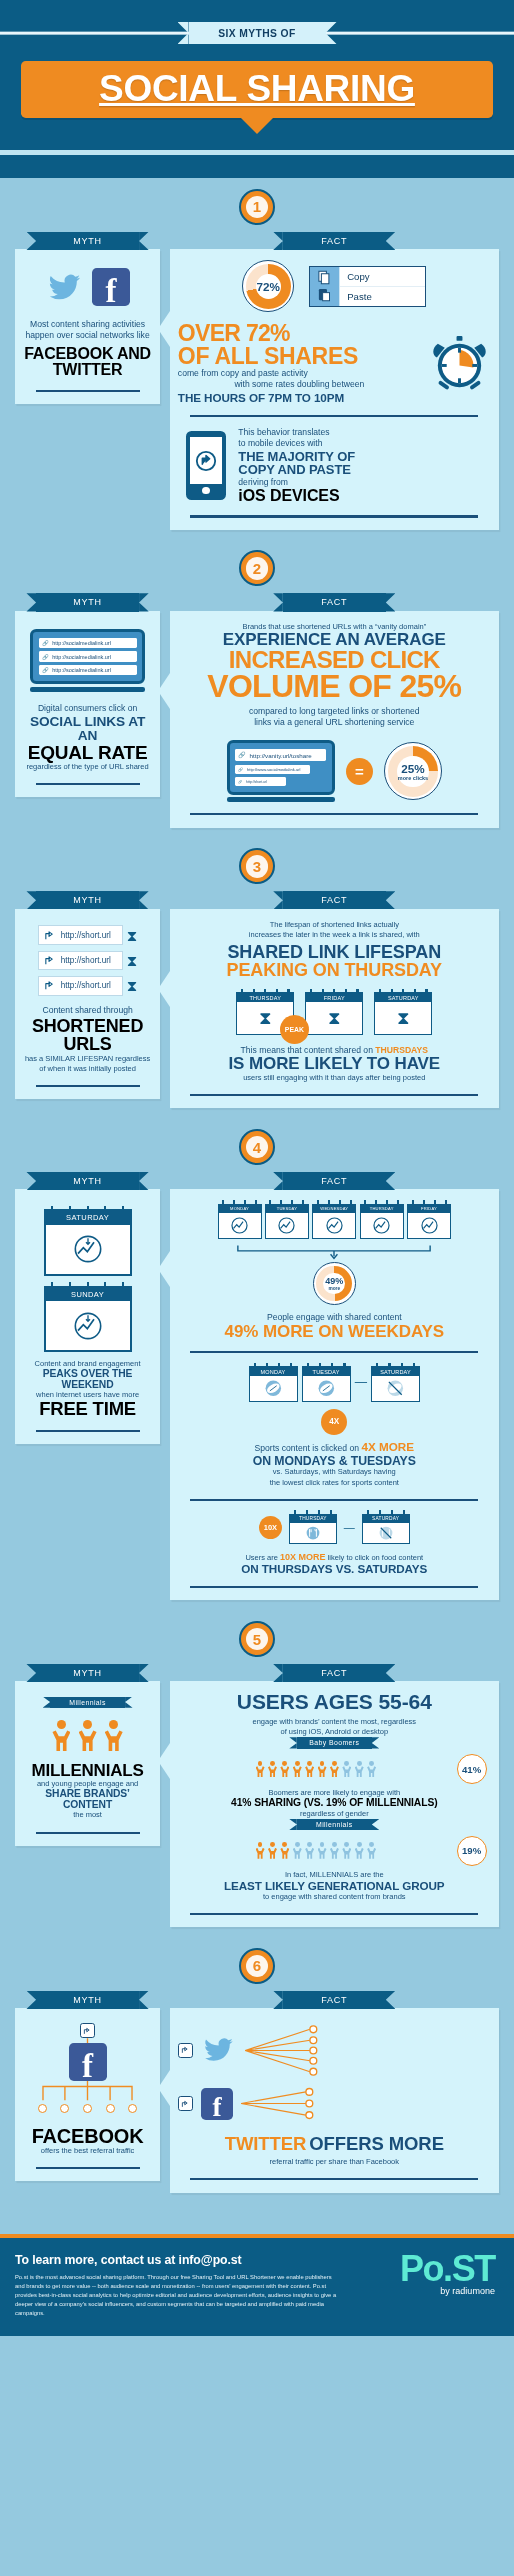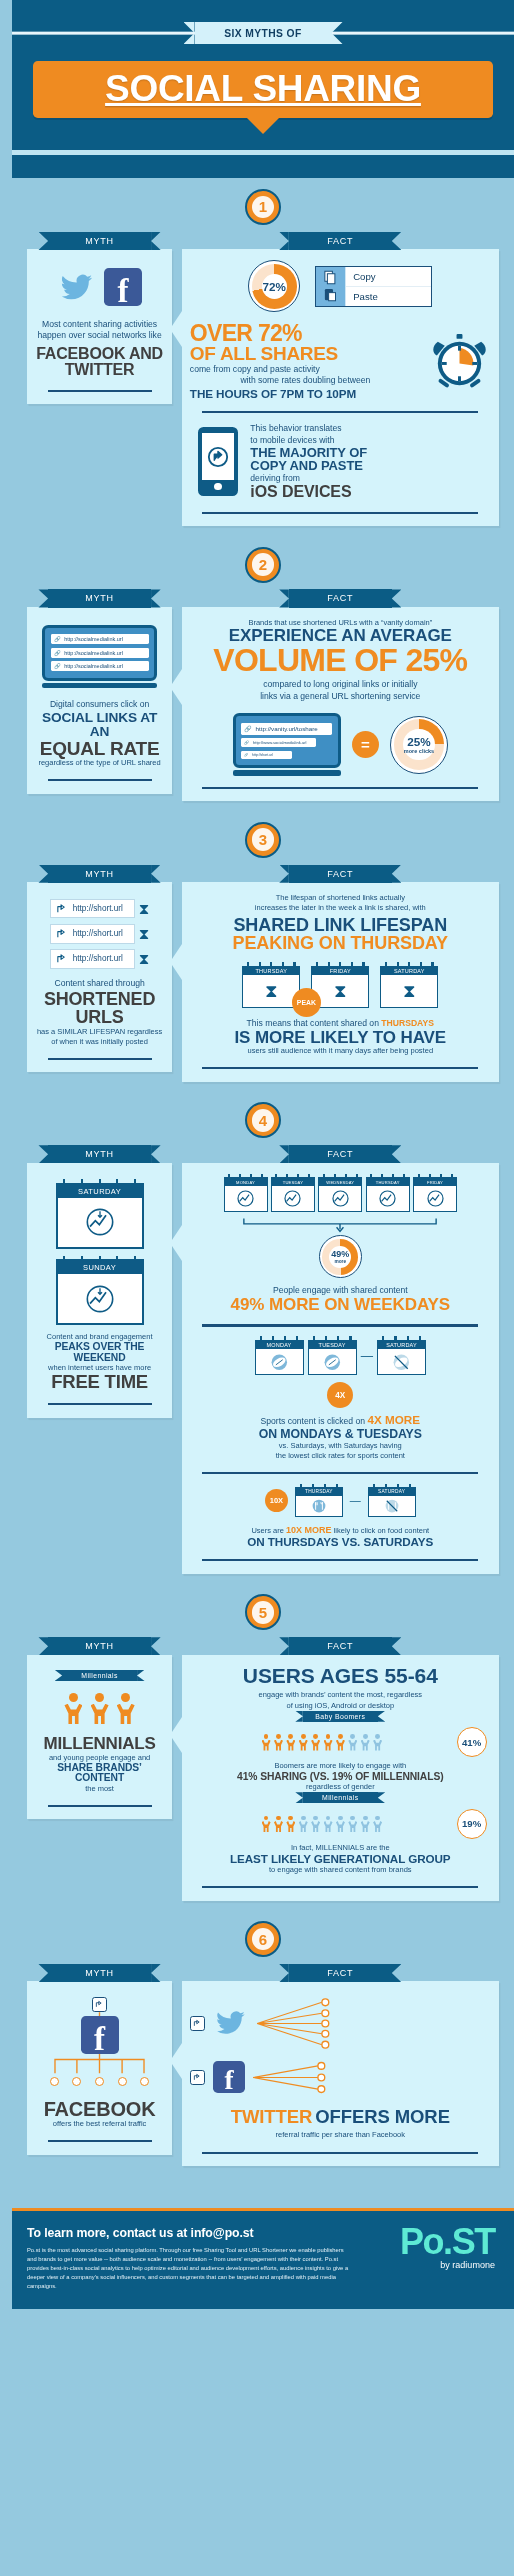--- a/index.html
+++ b/index.html
@@ -1,21 +1,21 @@
 <!DOCTYPE html>
 <html style="font-size:11px"><head>
 <meta charset="utf-8">
 <style>
   * { box-sizing: border-box; margin:0; padding:0; }
   body {
     width:514px; margin:0 auto; background:#95c9df;
     font-family:"Liberation Sans", sans-serif;
     color:#1a4f7a; -webkit-font-smoothing:antialiased;
   }
-  .page { width:514px; position:relative; background:#95c9df;padding-left:12px; }
+  .page { width:514px; position:relative; background:#95c9df; }
 
   
   .header { background:#0b5c85; padding:22px 0 23px; position:relative; }
   .ribbon-wrap { position:relative; }
   .ribbon-wrap::before {
     content:""; position:absolute; left:0; right:0; top:50%; height:2.7px;
     background:#e8f6fc; transform:translateY(-50%); z-index:1;
   }
   .ribbon-top-box {
     position:relative; z-index:2; margin:0 auto; width:137px; background:#d4f1fa;
@@ -83,22 +83,22 @@
     content:""; position:absolute; left:-11.7px; top:62px;
     width:0;height:0;border-top:18px solid transparent;border-bottom:18px solid transparent;
     border-right:12.3px solid #d4f3fb;
   }
   .hr { height:2.1px; background:#1a4f7a; margin:11px 12.3px 0; }
 
   
   .t-body { font-size:8.6px; line-height:1.35; color:#1a4f7a; text-align:center; }
   .t-body-sm { font-size:7.5px; line-height:1.35; color:#1a4f7a; text-align:center; }
   .t-blue-big { font-size:16px; font-weight:bold; color:#1a4f7a; text-align:center; line-height:1.02; letter-spacing:-0.2px;}
-  .t-or-big { font-size:16px; font-weight:bold; color:#404040; text-align:center; line-height:1.02; letter-spacing:-0.2px;}
-  .t-or-xl { font-size:19px; font-weight:bold; color:#f08c21; text-align:center; line-height:.98; letter-spacing:-0.3px;}
+  .t-or-big { font-size:16px; font-weight:bold; color:#000000; text-align:center; line-height:1.02; letter-spacing:-0.2px;}
+  .t-or-xl { font-size:23px; font-weight:bold; color:#f08c21; text-align:center; line-height:.98; letter-spacing:-0.3px;}
   .t-blue-xl { font-size:19px; font-weight:bold; color:#1a4f7a; text-align:center; line-height:.98; letter-spacing:-0.3px;}
   .t-or-huge { font-size:23px; font-weight:bold; color:#f08c21; text-align:center; line-height:.95; letter-spacing:-0.7px;}
   .t-cond { font-weight:bold; letter-spacing:-0.1px; }
   .mt6{margin-top:4.1px;} .mt10{margin-top:6.9px;} .mt14{margin-top:9.6px;} .mt18{margin-top:12.3px;}
 
   
   .row-center{ display:flex; align-items:center; justify-content:center; }
   .donut{ position:relative; width:52px; height:52px; border-radius:50%; border:1.4px solid #1a4f7a; background:#fff; }
   .donut .ring{ position:absolute; inset:2.7px; border-radius:50%; }
   .donut .hole{ position:absolute; inset:12.3px; border-radius:50%; background:#fff;
@@ -331,22 +331,23 @@
           <div class="t-body-sm">regardless of the type of URL shared</div>
           <div class="hr"></div>
         </div>
       </div>
 
       <div class="col-fact">
         <div class="tag">FACT</div>
         <div class="panel fact">
           <div class="t-body-sm">Brands that use shortened URLs with a “vanity domain”</div>
           <div class="t-blue-xl t-cond" style="font-size:17px">EXPERIENCE AN AVERAGE</div>
+          <div class="t-or-huge" style="font-size:24px">INCREASED CLICK</div>
           <div class="t-or-huge" style="font-size:32px">VOLUME OF 25%</div>
-          <div class="t-body mt6">compared to long original links or initially</div>
+          <div class="t-body mt6">compared to long targeted links or shortened</div>
           <div class="t-body">links via a general URL shortening service</div>
 
           <div class="row-center" style="gap:11px;margin-top:11px">
             <div class="laptop" style="width:108px">
               <div class="lid">
                 <div class="urlbar" style="font-size:6.2px">
                     <span>🔗</span>
                     <span>http://vanity.url/toshare</span>
                   </div>
                 <div class="urlbar" style="font-size:4.1px;width:82%">
@@ -476,21 +477,21 @@
             </div>
             <div class="pill" style="position:absolute;left:102px;top:26px;width:29px;height:29px;font-size:6.9px">PEAK</div>
           </div>
 
           <div class="mt14">
             <div class="t-body">
               <span>This means that content shared on</span>
               <b style="color:#f08c21">THURSDAYS</b>
             </div>
             <div class="t-blue-xl t-cond" style="font-size:17px">IS MORE LIKELY TO HAVE</div>
-            <div class="t-body-sm">users still audience with it many days after being posted</div>
+            <div class="t-body-sm">users still engaging with it than days after being posted</div>
           </div>
           <div class="hr"></div>
         </div>
       </div>
     </div>
   </div>
 
   <div class="section">
     <div class="num-badge">
       <div class="num-inner">4</div>

